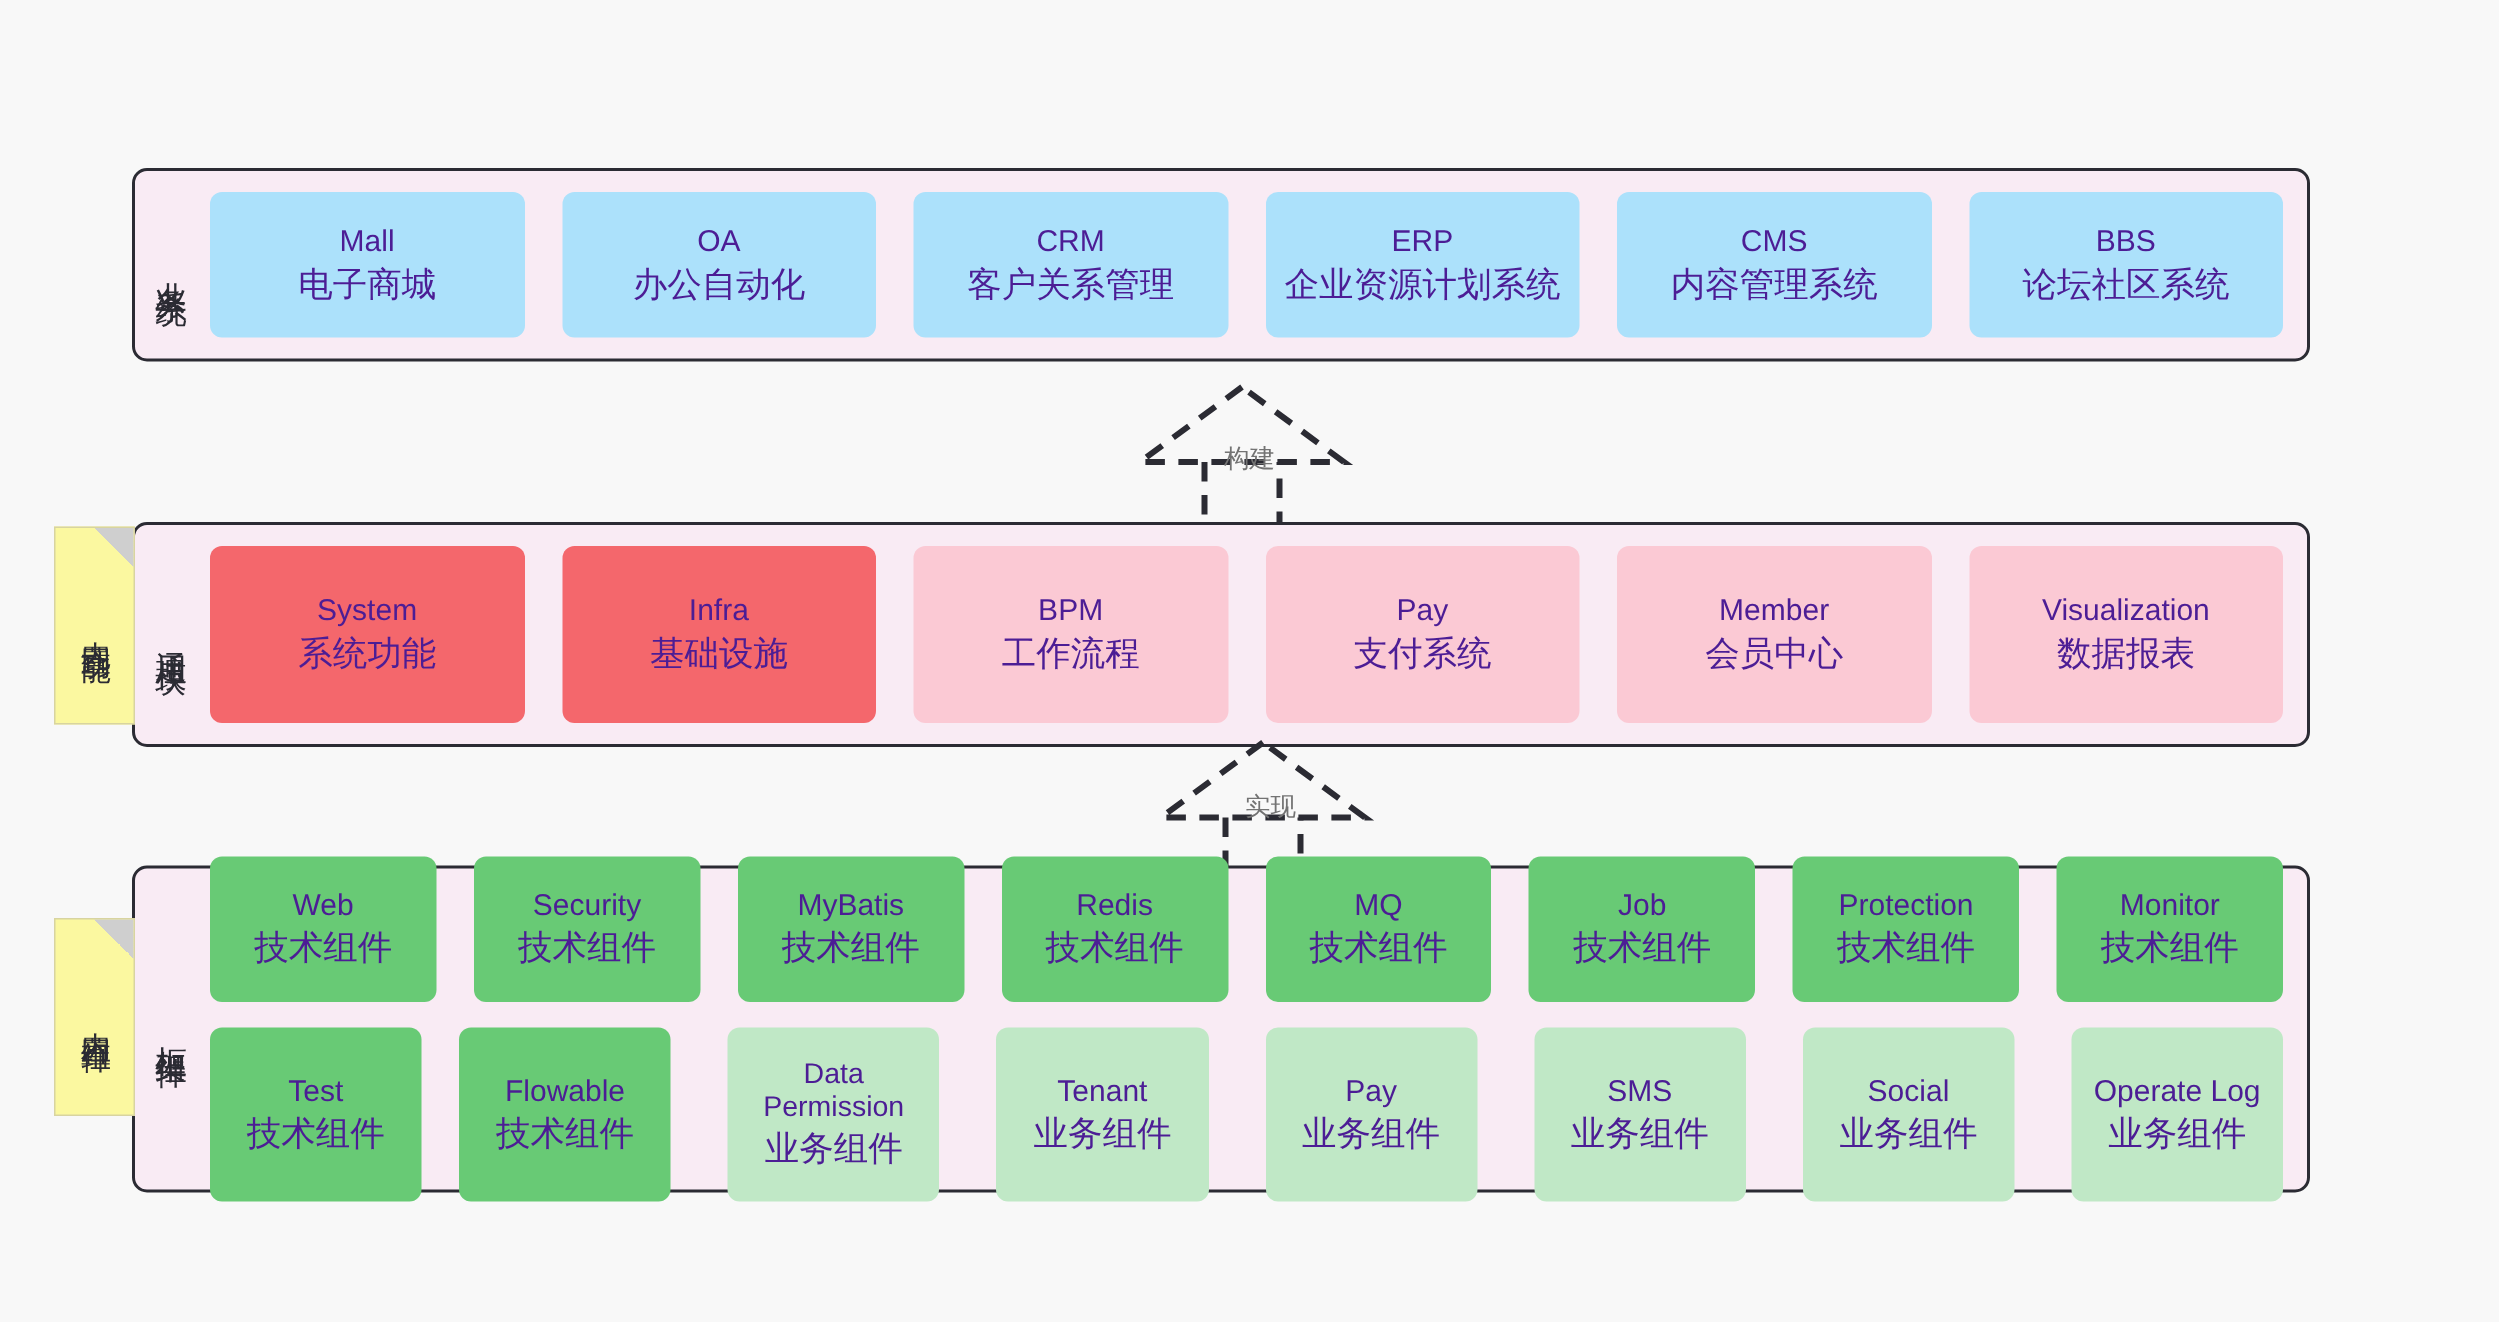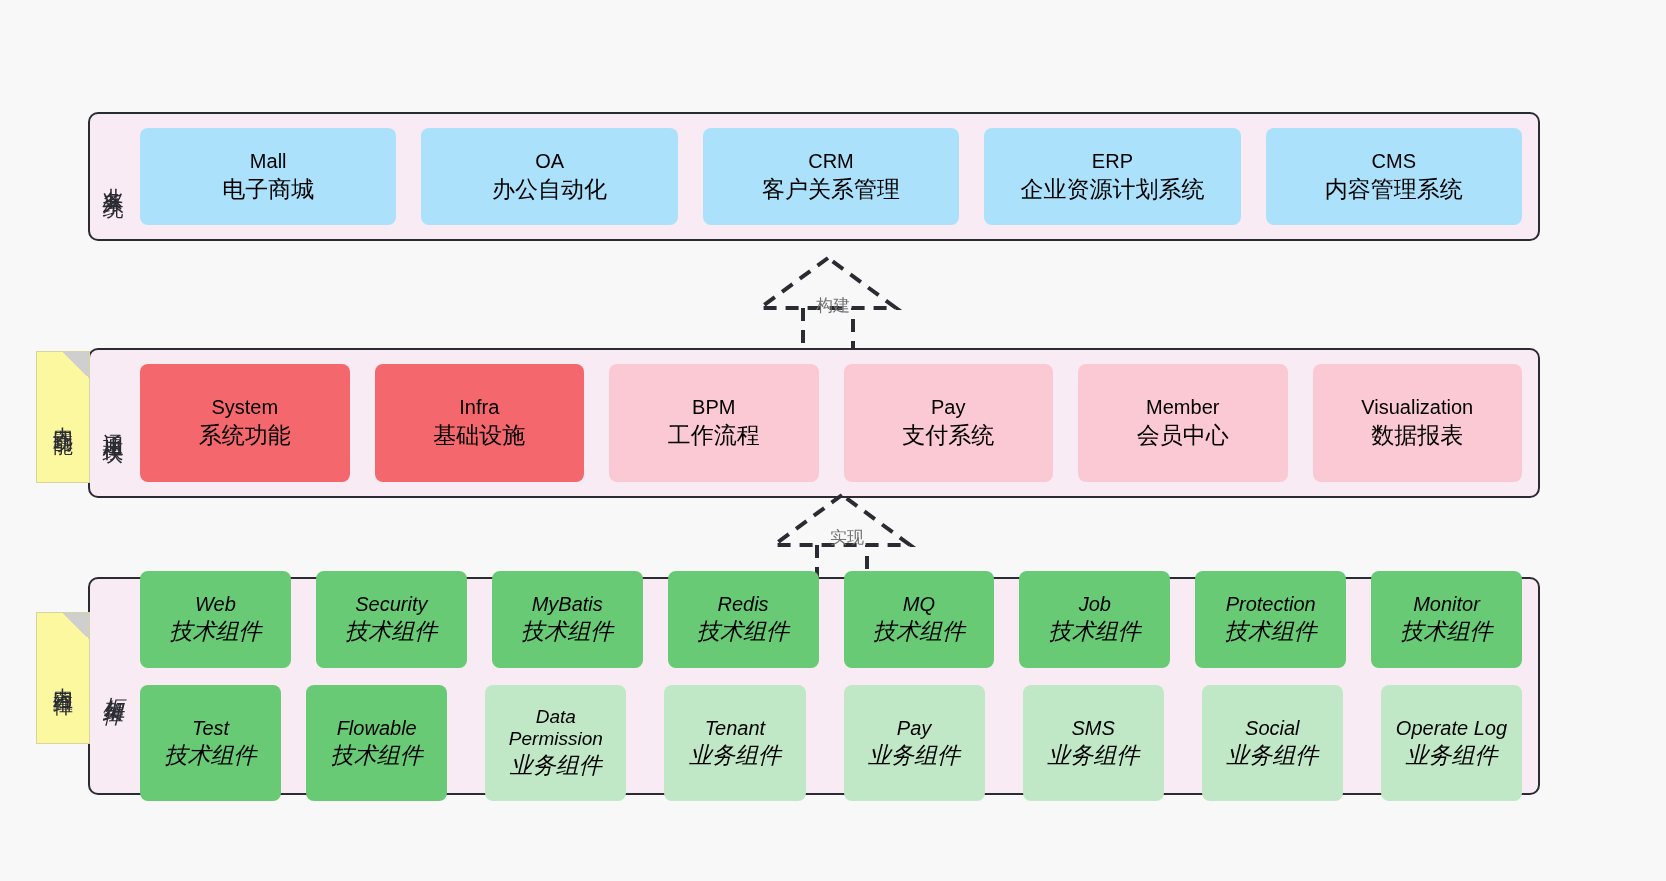--- a/index.html
+++ b/index.html
@@ -55,21 +55,21 @@
 
   
   .card {
     flex: 1 1 0;
     border-radius: 8px;
     display: flex;
     flex-direction: column;
     align-items: center;
     justify-content: center;
     text-align: center;
-    color: #000000;
+    color: #4c1d95;
     line-height: 1.28;
     padding: 21px 2px;
   }
   .card .t-en { font-size: 20px; }
   .card .t-cn { font-size: 23px; }
   .card.three .t-en { font-size: 19px; line-height: 1.18; }
 
   .c-blue       { background: #ace1fb; }
   .c-red        { background: #f4676c; }
   .c-pink       { background: #fbc9d4; }
@@ -134,20 +134,24 @@
           <span class="t-cn">客户关系管理</span>
         </div>
         <div class="card c-blue">
           <span class="t-en">ERP</span>
           <span class="t-cn">企业资源计划系统</span>
         </div>
         <div class="card c-blue">
           <span class="t-en">CMS</span>
           <span class="t-cn">内容管理系统</span>
         </div>
+        <div class="card c-blue">
+          <span class="t-en">BBS</span>
+          <span class="t-cn">论坛社区系统</span>
+        </div>
       </div>
     </div>
   </div>
 
   <div class="conn" style="left:748px; top:252px; width:170px; height:100px;">
     <svg width="170" height="100" viewBox="0 0 170 100">
       <path d="M 80 6 L 12 56 L 148 56 Z" fill="none" stroke="#2b2b33" stroke-width="4" stroke-dasharray="13 9" stroke-linecap="butt"></path>
       <path d="M 55 56 L 55 98 L 105 98 L 105 56" fill="none" stroke="#2b2b33" stroke-width="4" stroke-dasharray="13 9"></path>
     </svg>
   </div>
@@ -191,21 +195,21 @@
   </div>
 
   <div class="conn" style="left:762px; top:489px; width:170px; height:100px;">
     <svg width="170" height="100" viewBox="0 0 170 100">
       <path d="M 80 6 L 12 56 L 148 56 Z" fill="none" stroke="#2b2b33" stroke-width="4" stroke-dasharray="13 9" stroke-linecap="butt"></path>
       <path d="M 55 56 L 55 98 L 105 98 L 105 56" fill="none" stroke="#2b2b33" stroke-width="4" stroke-dasharray="13 9"></path>
     </svg>
   </div>
   <div class="conn-label" style="left:830px; top:526px;">实现</div>
 
-  <div class="layer" id="layer-2" style="left:88px; top:577px; width:1452px; height:218px;font-style:italic;">
+  <div class="layer" id="layer-2" style="left:88px; top:577px; width:1452px; height:218px;">
     <div class="layer-title">框架组件</div>
     <div class="layer-body">
 
       <div class="row">
         <div class="card c-green">
           <span class="t-en">Web</span>
           <span class="t-cn">技术组件</span>
         </div>
         <div class="card c-green">
           <span class="t-en">Security</span>

